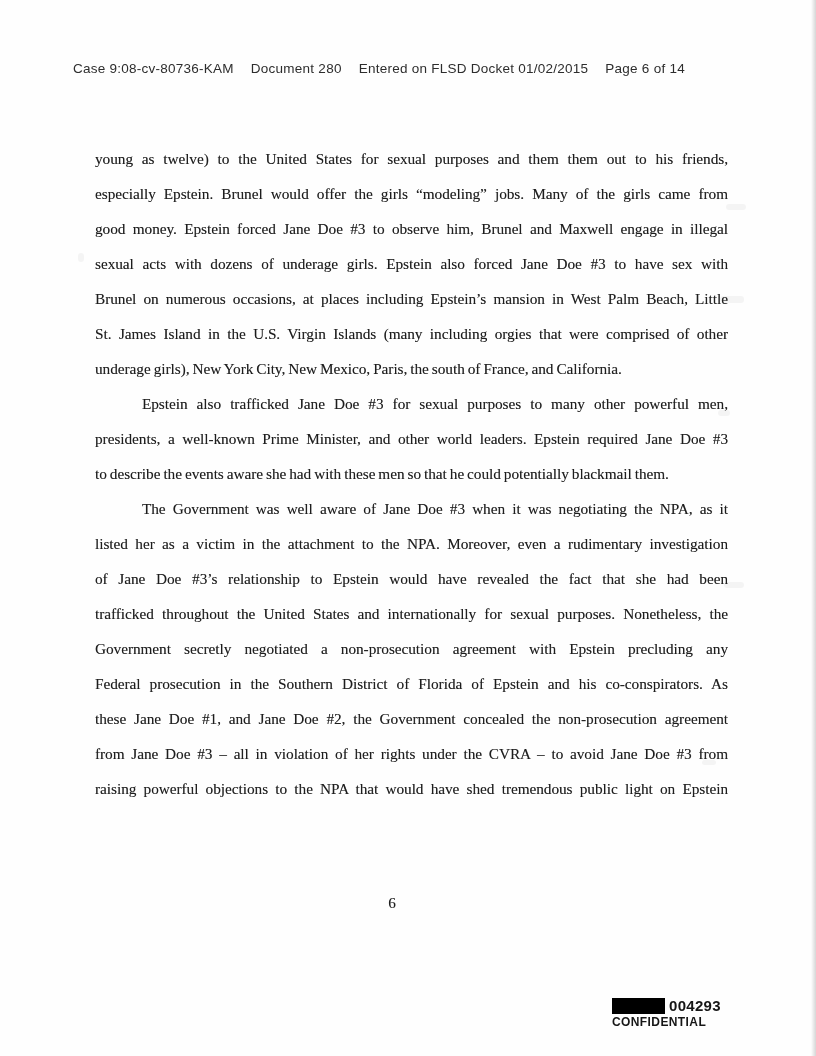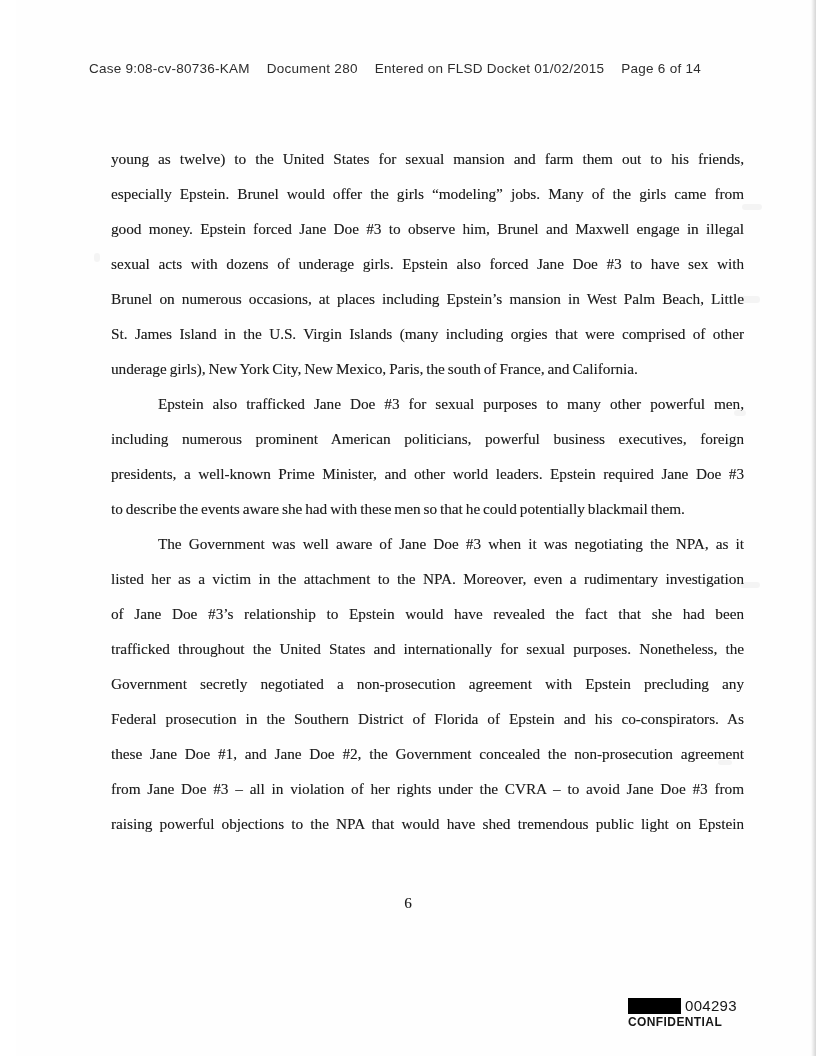--- a/index.html
+++ b/index.html
@@ -7,21 +7,20 @@
   body {
     position: relative;
     width: 816px; height: 1056px;
     background: #ffffff;
     font-family: "Liberation Serif", "DejaVu Serif", serif;
     overflow: hidden;
   }
   .page {
     position: absolute; inset: 0;
     background: #fefefe;
-    margin-left: 16px;
   }
   
   .edge-shadow {
     position: absolute; top: 0; right: 0;
     width: 5px; height: 100%;
     background: linear-gradient(to right, rgba(0,0,0,0), rgba(110,110,110,0.28));
   }
   .artifact {
     position: absolute;
     background: rgba(110,110,110,0.07);
@@ -67,21 +66,21 @@
     font-size: 15px;
     color: #1d1d1d;
     text-shadow: 0.2px 0.2px 0.35px rgba(40,40,40,0.45);
   }
   
   .bates-stamp {
     position: absolute; left: 612px; top: 997px;
     font-family: "Liberation Sans", "DejaVu Sans", sans-serif;
     color: #161616;
   }
-  .bates-row { display: flex; align-items: center; height: 17px; }
+  .bates-row { display: flex; align-items: center; height: 17px; font-weight: bold; }
   .redaction-box {
     width: 53px; height: 16px;
     background: #000000;
     margin-right: 4px;
   }
   .bates-number { font-size: 15px; letter-spacing: 0.3px; }
   .confidential-label {
     margin-top: 1px;
     font-size: 12px;
     font-weight: 600;
@@ -95,31 +94,30 @@
 
   <div class="case-header">
     <span class="seg">Case 9:08-cv-80736-KAM</span>
     <span class="seg">Document 280</span>
     <span class="seg">Entered on FLSD Docket 01/02/2015</span>
     <span class="seg">Page 6 of 14</span>
   </div>
 
   <div class="doc-body">
     <div class="paragraph">
-      <div class="line">young as twelve) to the United States for sexual mansion and farm them out to his friends,</div>
+      <div class="line">young as twelve) to the United States for sexual purposes and them them out to his friends,</div>
       <div class="line">especially Epstein.  Brunel would offer the girls “modeling” jobs.  Many of the girls came from</div>
       <div class="line">good money.  Epstein forced Jane Doe #3 to observe him, Brunel and Maxwell engage in illegal</div>
       <div class="line">sexual acts with dozens of underage girls.  Epstein also forced Jane Doe #3 to have sex with</div>
       <div class="line">Brunel on numerous occasions, at places including Epstein’s mansion in West Palm Beach, Little</div>
       <div class="line">St. James Island in the U.S. Virgin Islands (many including orgies that were comprised of other</div>
       <div class="line end">underage girls), New York City, New Mexico, Paris, the south of France, and California.</div>
     </div>
     <div class="paragraph">
       <div class="line indent">Epstein also trafficked Jane Doe #3 for sexual purposes to many other powerful men,</div>
-      <div class="line">including numerous prominent American politicians, powerful business executives, foreign</div>
       <div class="line">presidents, a well-known Prime Minister, and other world leaders.  Epstein required Jane Doe #3</div>
       <div class="line end">to describe the events aware she had with these men so that he could potentially blackmail them.</div>
     </div>
     <div class="paragraph">
       <div class="line indent">The Government was well aware of Jane Doe #3 when it was negotiating the NPA, as it</div>
       <div class="line">listed her as a victim in the attachment to the NPA.  Moreover, even a rudimentary investigation</div>
       <div class="line">of Jane Doe #3’s relationship to Epstein would have revealed the fact that she had been</div>
       <div class="line">trafficked throughout the United States and internationally for sexual purposes.  Nonetheless, the</div>
       <div class="line">Government secretly negotiated a non-prosecution agreement with Epstein precluding any</div>
       <div class="line">Federal prosecution in the Southern District of Florida of Epstein and his co-conspirators.  As</div>

